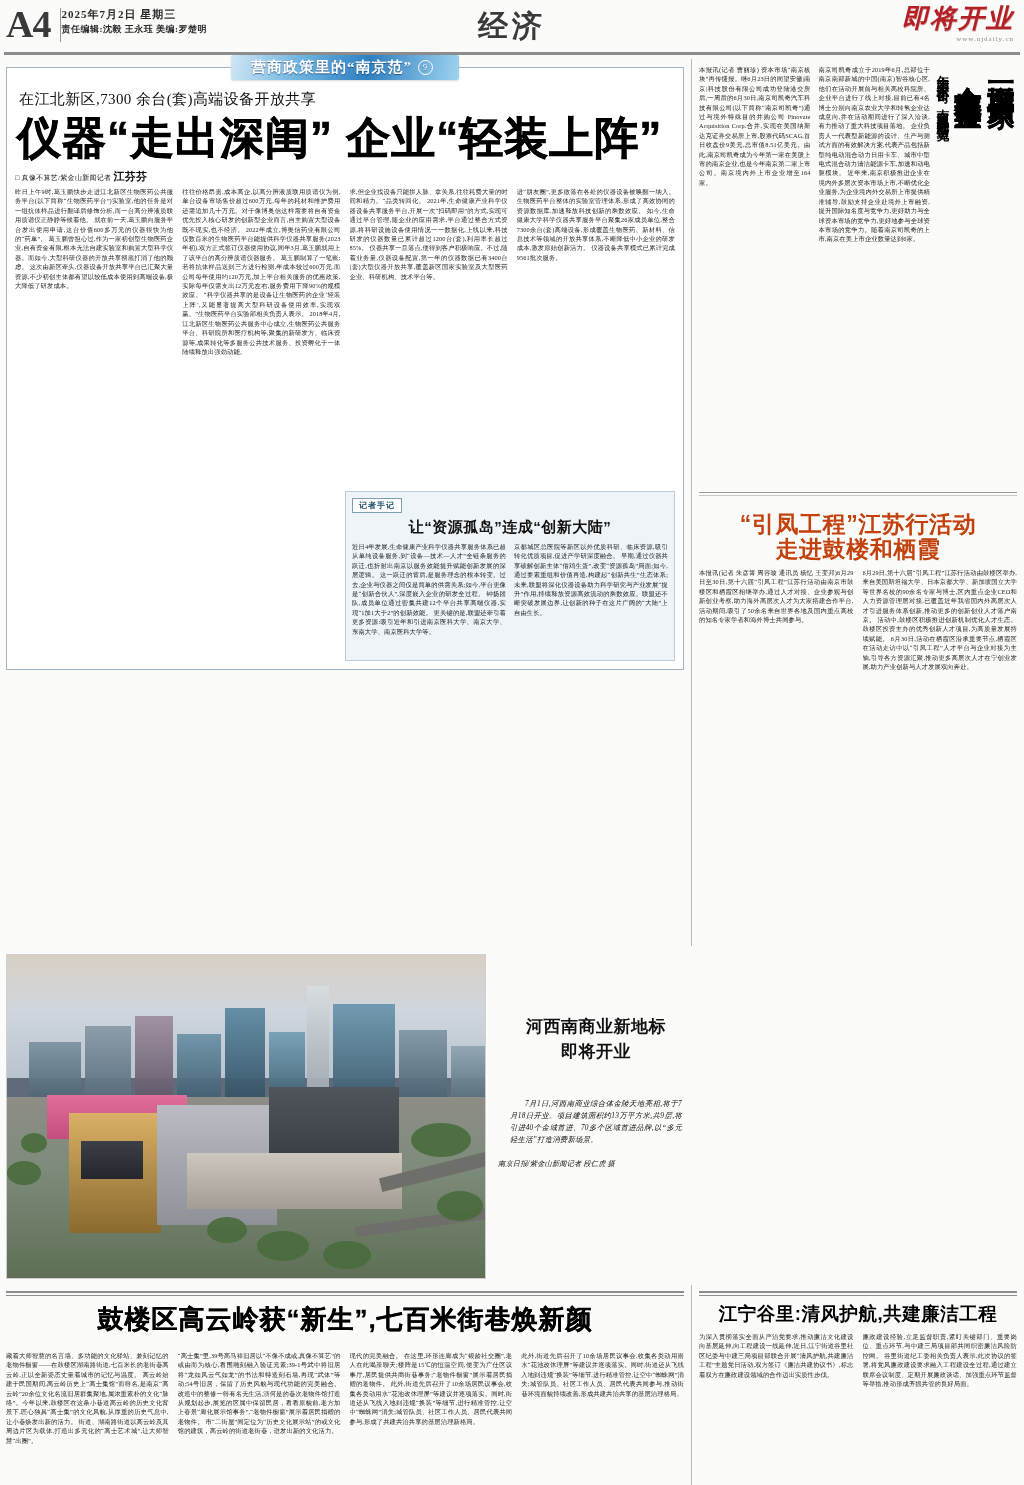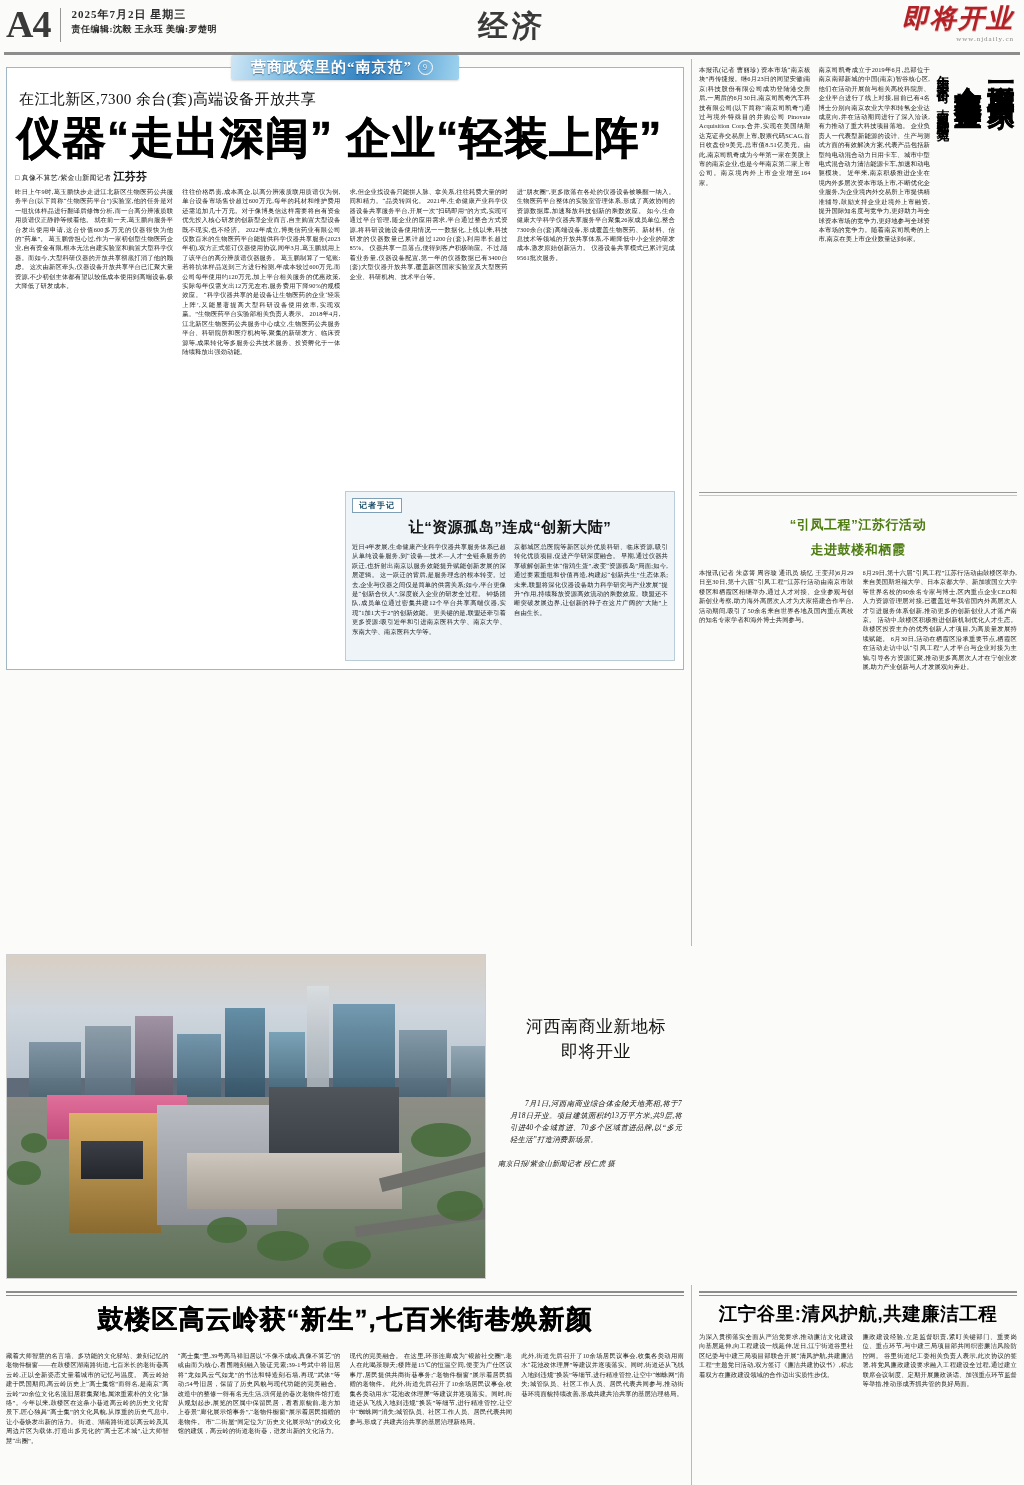--- a/index.html
+++ b/index.html
@@ -10,21 +10,21 @@
     color:#111;
     overflow:hidden;
     position:relative;
   }
   .page{width:1024px;height:1485px;position:relative;box-sizing:border-box;}
 
   
   .masthead{height:52px;display:flex;align-items:flex-start;padding:4px 6px 0 6px;box-sizing:border-box;position:relative;}
   .folio{font-family:"Liberation Serif",serif;font-size:38px;font-weight:700;line-height:40px;color:#3a3a3a;letter-spacing:-1px;padding-right:10px;}
   .folio-rule{width:1px;background:#999;height:34px;margin-top:4px;}
-  .dateblock{padding-left:10px;padding-top:3px;}
+  .dateblock{padding-top:3px;}
   .dateline{font-size:11px;font-weight:700;letter-spacing:1px;color:#2b2b2b;line-height:14px;}
   .editline{font-size:9px;font-weight:700;letter-spacing:.5px;color:#2b2b2b;line-height:13px;margin-top:2px;}
   .section-title{
     position:absolute;left:0;right:0;top:6px;text-align:center;
     font-size:30px;font-weight:700;letter-spacing:4px;color:#3a3a3a;
     font-family:"Liberation Serif",serif;
   }
   .brand{margin-left:auto;text-align:right;padding-right:4px;}
   .brand-logo{
     font-size:26px;font-weight:700;color:#b32025;letter-spacing:2px;
@@ -104,21 +104,21 @@
   .vshoulder{font-size:12.5px;font-weight:700;letter-spacing:2px;line-height:17px;height:400px;}
   .vmain{font-size:27px;font-weight:900;letter-spacing:2px;line-height:33px;height:420px;-webkit-text-stroke:.4px #000;}
   .vsub{font-size:27px;font-weight:900;letter-spacing:2px;line-height:33px;height:250px;-webkit-text-stroke:.4px #000;}
   .rail-cols{display:flex;gap:8px;flex:1;}
   .rail-cols > div{flex:1;}
 
   
   .sec-rule{height:1px;background:#9a9a9a;margin:7px 0 0 0;}
   .sec-rule-thin{height:1px;background:#c8c8c8;margin:2px 0 6px 0;}
   .ctr-head{
-    text-align:center;font-size:13px;font-weight:700;line-height:25px;letter-spacing:.6px;color:#4d7c0f;
+    text-align:center;font-size:23px;font-weight:700;line-height:25px;letter-spacing:.6px;color:#c2410c;
     font-family:"Liberation Sans",sans-serif;margin:16px 0 6px 0;
   }
 
   
   .photo-row{display:flex;padding:0 6px;margin-top:8px;box-sizing:border-box;}
   .photo-frame{
     width:480px;height:325px;overflow:hidden;position:relative;background:#5f6b78;
     border:1px solid #cfcfcf;box-sizing:border-box;
   }
   .ph-sky{position:absolute;left:0;right:0;top:0;height:38%;
@@ -129,21 +129,21 @@
     background:linear-gradient(180deg,#8e8d86 0%,#7d8b7a 40%,#5e6f56 100%);}
   .mall{position:absolute;background:linear-gradient(180deg,#b9bcc2,#8e9298);}
   .mall-pink{position:absolute;background:linear-gradient(180deg,#e06f9a,#c44d7e);}
   .mall-gold{position:absolute;background:linear-gradient(180deg,#d9b066,#8a6a2f);}
   .mall-dark{position:absolute;background:linear-gradient(180deg,#3c3f46,#23262b);}
   .road{position:absolute;background:#6e6e6a;}
   .tree{position:absolute;border-radius:50%;background:#486b3c;opacity:.9;}
 
   .cap-wrap{width:196px;margin-left:12px;}
   .cap-head{
-    font-size:17px;font-weight:400;line-height:25px;text-align:center;letter-spacing:.5px;
+    font-size:17px;font-weight:700;line-height:25px;text-align:center;letter-spacing:.5px;
     font-family:"Liberation Sans",sans-serif;color:#111;margin-top:60px;
   }
   .cap-body{
     font-size:7.4px;line-height:12px;text-align:justify;margin-top:34px;
     font-style:italic;font-family:"Liberation Serif",serif;letter-spacing:.2px;
   }
   .cap-body p{margin:12px;text-indent:15px;}
   .cap-credit{text-align:left;margin-top:3px;font-size:7.2px;font-style:italic;}
 
   

